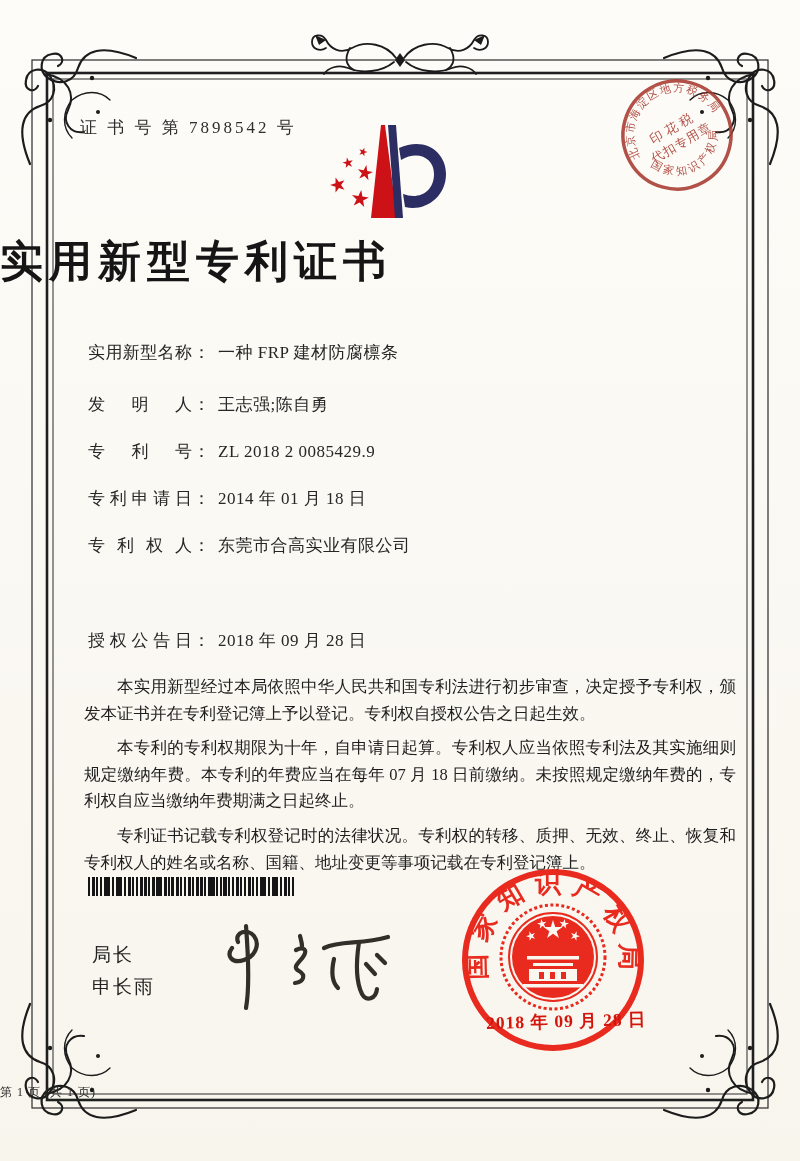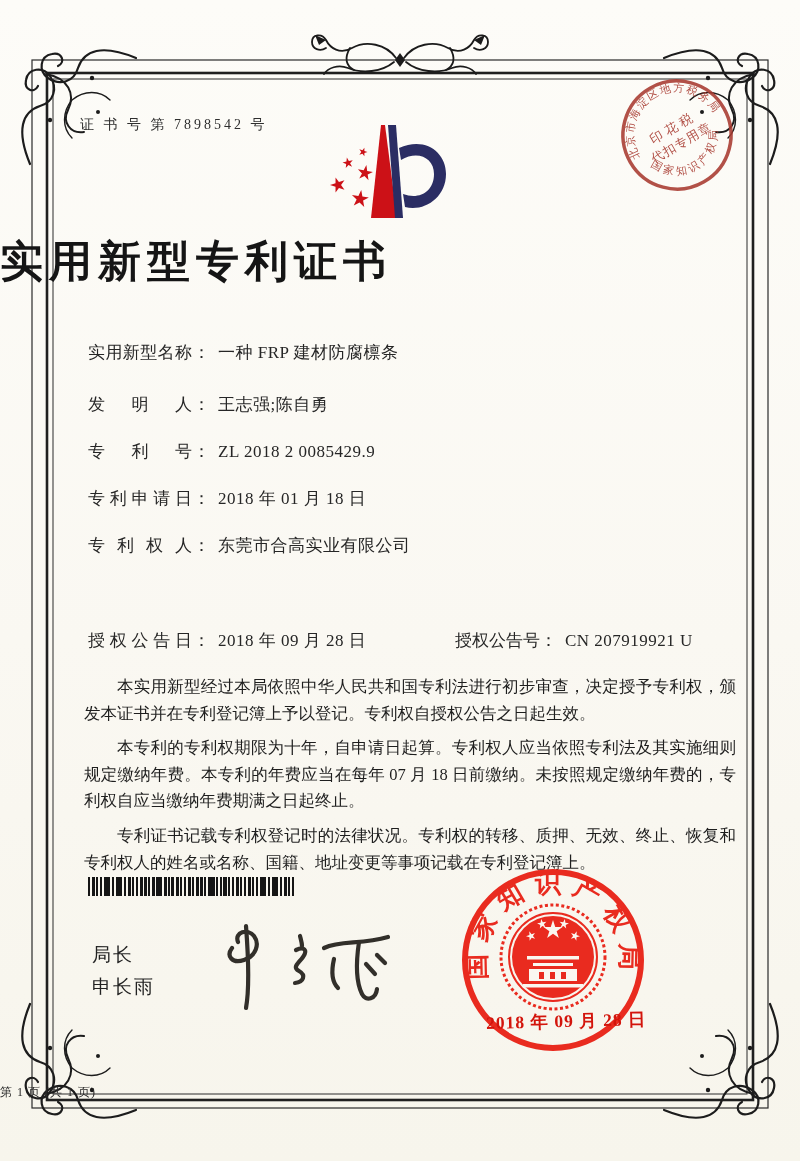--- a/index.html
+++ b/index.html
@@ -6,21 +6,21 @@
   .page{
     position:relative;width:800px;height:1161px;margin:0 auto;
     background:linear-gradient(180deg,#fdfcf8 0%,#faf8f2 55%,#f7f5ec 100%);
     overflow:hidden;
     font-family:"Liberation Serif","DejaVu Serif",serif;
     color:#262626;
   }
   .abs{position:absolute;}
   svg{display:block;}
   
-  .cert-no{left:80px;top:116px;font-size:14px;letter-spacing:3px;color:#2e2e2e;}
+  .cert-no{left:80px;top:116px;font-size:17px;letter-spacing:3px;color:#2e2e2e;}
   
   .title{left:0;right:0;top:233px;font-size:43px;font-weight:700;
          letter-spacing:6px;color:#151515;}
   
   .frow{position:absolute;left:88px;width:640px;height:26px;font-size:17px;white-space:nowrap;}
   .flabel{display:inline-block;width:104px;text-align:justify;text-align-last:justify;vertical-align:top;}
   .fcolon{margin-left:1px;}
   .fvalue{margin-left:8px;letter-spacing:.5px;}
   .grant{position:absolute;left:367px;top:0;}
   
@@ -117,30 +117,27 @@
   <div class="frow" style="top:341px">
     <span class="flabel">实用新型名称</span><span class="fcolon">：</span><span class="fvalue">一种 FRP 建材防腐檩条</span>
   </div>
   <div class="frow" style="top:393px">
     <span class="flabel">发明人</span><span class="fcolon">：</span><span class="fvalue">王志强;陈自勇</span>
   </div>
   <div class="frow" style="top:440px">
     <span class="flabel">专利号</span><span class="fcolon">：</span><span class="fvalue">ZL 2018 2 0085429.9</span>
   </div>
   <div class="frow" style="top:487px">
-    <span class="flabel">专利申请日</span><span class="fcolon">：</span><span class="fvalue">2018 年 01 月 18 日</span>
+    <span class="flabel">专利申请日</span><span class="fcolon">：</span><span class="fvalue">2014 年 01 月 18 日</span>
   </div>
   <div class="frow" style="top:534px">
     <span class="flabel">专利权人</span><span class="fcolon">：</span><span class="fvalue">东莞市合高实业有限公司</span>
   </div>
   <div class="frow" style="top:629px">
     <span class="flabel">授权公告日</span><span class="fcolon">：</span><span class="fvalue">2018 年 09 月 28 日</span>
-    <span class="grant">
-      <span>授权公告号</span><span>：</span><span class="fvalue">CN 207919921 U</span>
-    </span>
   </div>
 
   <div class="abs body-text">
     <p>本实用新型经过本局依照中华人民共和国专利法进行初步审查，决定授予专利权，颁发本证书并在专利登记簿上予以登记。专利权自授权公告之日起生效。</p>
     <p>本专利的专利权期限为十年，自申请日起算。专利权人应当依照专利法及其实施细则规定缴纳年费。本专利的年费应当在每年 07 月 18 日前缴纳。未按照规定缴纳年费的，专利权自应当缴纳年费期满之日起终止。</p>
     <p>专利证书记载专利权登记时的法律状况。专利权的转移、质押、无效、终止、恢复和专利权人的姓名或名称、国籍、地址变更等事项记载在专利登记簿上。</p>
   </div>
 
   <div class="abs barcode"></div>
 

